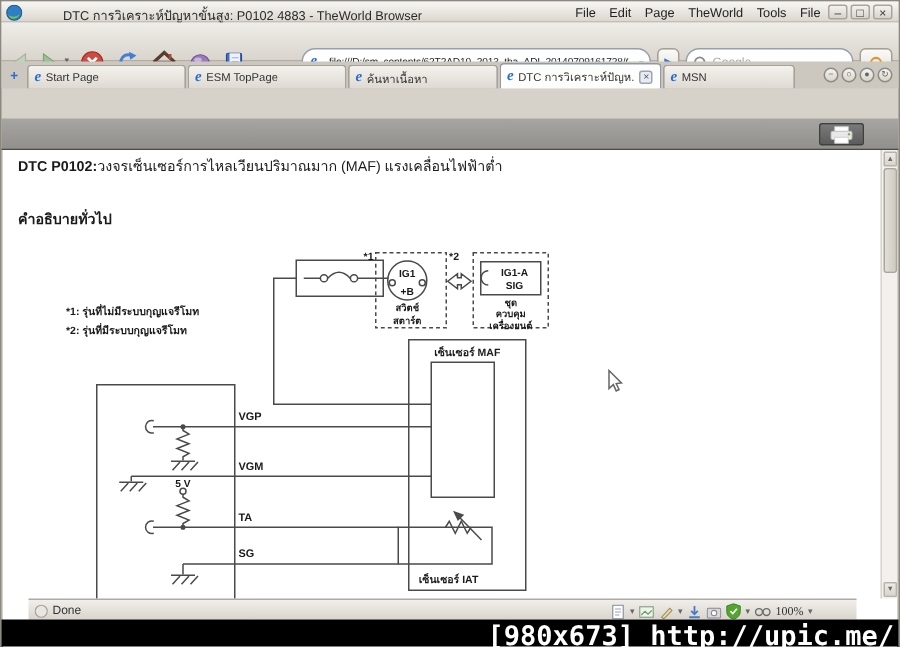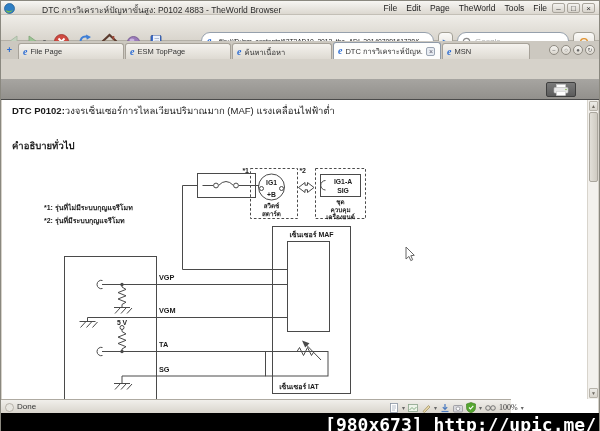--- a/index.html
+++ b/index.html
@@ -71,21 +71,21 @@
   svg text { fill:#1a1a1a; }
 
   
   #vscroll { position:absolute; right:0; top:0; width:11px; height:299px; background:#f3f1ed; border-left:1px solid #d8d4cc; }
   .scroll-arrow { position:absolute; left:1px; width:9px; height:10px; background:linear-gradient(#ecebe7,#d9d5cd);
     border:1px solid #b7b3aa; font-size:5px; color:#6e6a62; text-align:center; line-height:9px; border-radius:1px; }
   #vthumb { position:absolute; left:1px; top:12px; width:9px; height:70px; background:linear-gradient(90deg,#e2dfd8,#cfcbc2);
     border:1px solid #aaa69d; border-radius:2px; }
 
   
-  #statusbar { position:absolute; left:0; top:398px; width:510px; height:14px;
+  #statusbar { position:absolute; left:18px; top:398px; width:552px; height:14px;
     background:linear-gradient(#f1efeb,#d9d5cd); border-top:1px solid #aeaaa1; }
   #status-text { position:absolute; left:16px; top:2px; font-size:8px; color:#333; }
   #status-icons { position:absolute; left:388px; top:2px; display:flex; align-items:center; gap:3px; }
   #zoom-level { font-size:8px; color:#333;font-family:Liberation Serif, serif; }
 
   
   #watermark { position:absolute; left:0; top:412px; width:598px; height:18px; background:#000; }
   #watermark-text { position:absolute; right:3px; top:1px; color:#fff; font-family:"DejaVu Sans Mono",monospace;
     font-weight:bold; font-size:18px; letter-spacing:0px; }
 </style>
@@ -163,21 +163,21 @@
         <circle cx="5" cy="5" r="3.4" fill="none" stroke="#e0922f" stroke-width="1.4"></circle>
         <path d="M7.6 7.6 L11 11" stroke="#e0922f" stroke-width="1.6"></path>
       </svg>
     </div>
   </div>
 
   <div id="tabbar">
     <div id="newtab">+</div>
     <div class="tab" style="left:17px;width:106px">
       <span class="efav">e</span>
-      <span class="tab-label">File Page</span>
+      <span class="tab-label">Start Page</span>
     </div>
     <div class="tab" style="left:124px;width:106px">
       <span class="efav">e</span>
       <span class="tab-label">ESM TopPage</span>
     </div>
     <div class="tab" style="left:231px;width:100px">
       <span class="efav">e</span>
       <span class="tab-label">ค้นหาเนื้อหา</span>
     </div>
     <div class="tab active" style="left:332px;width:108px">

